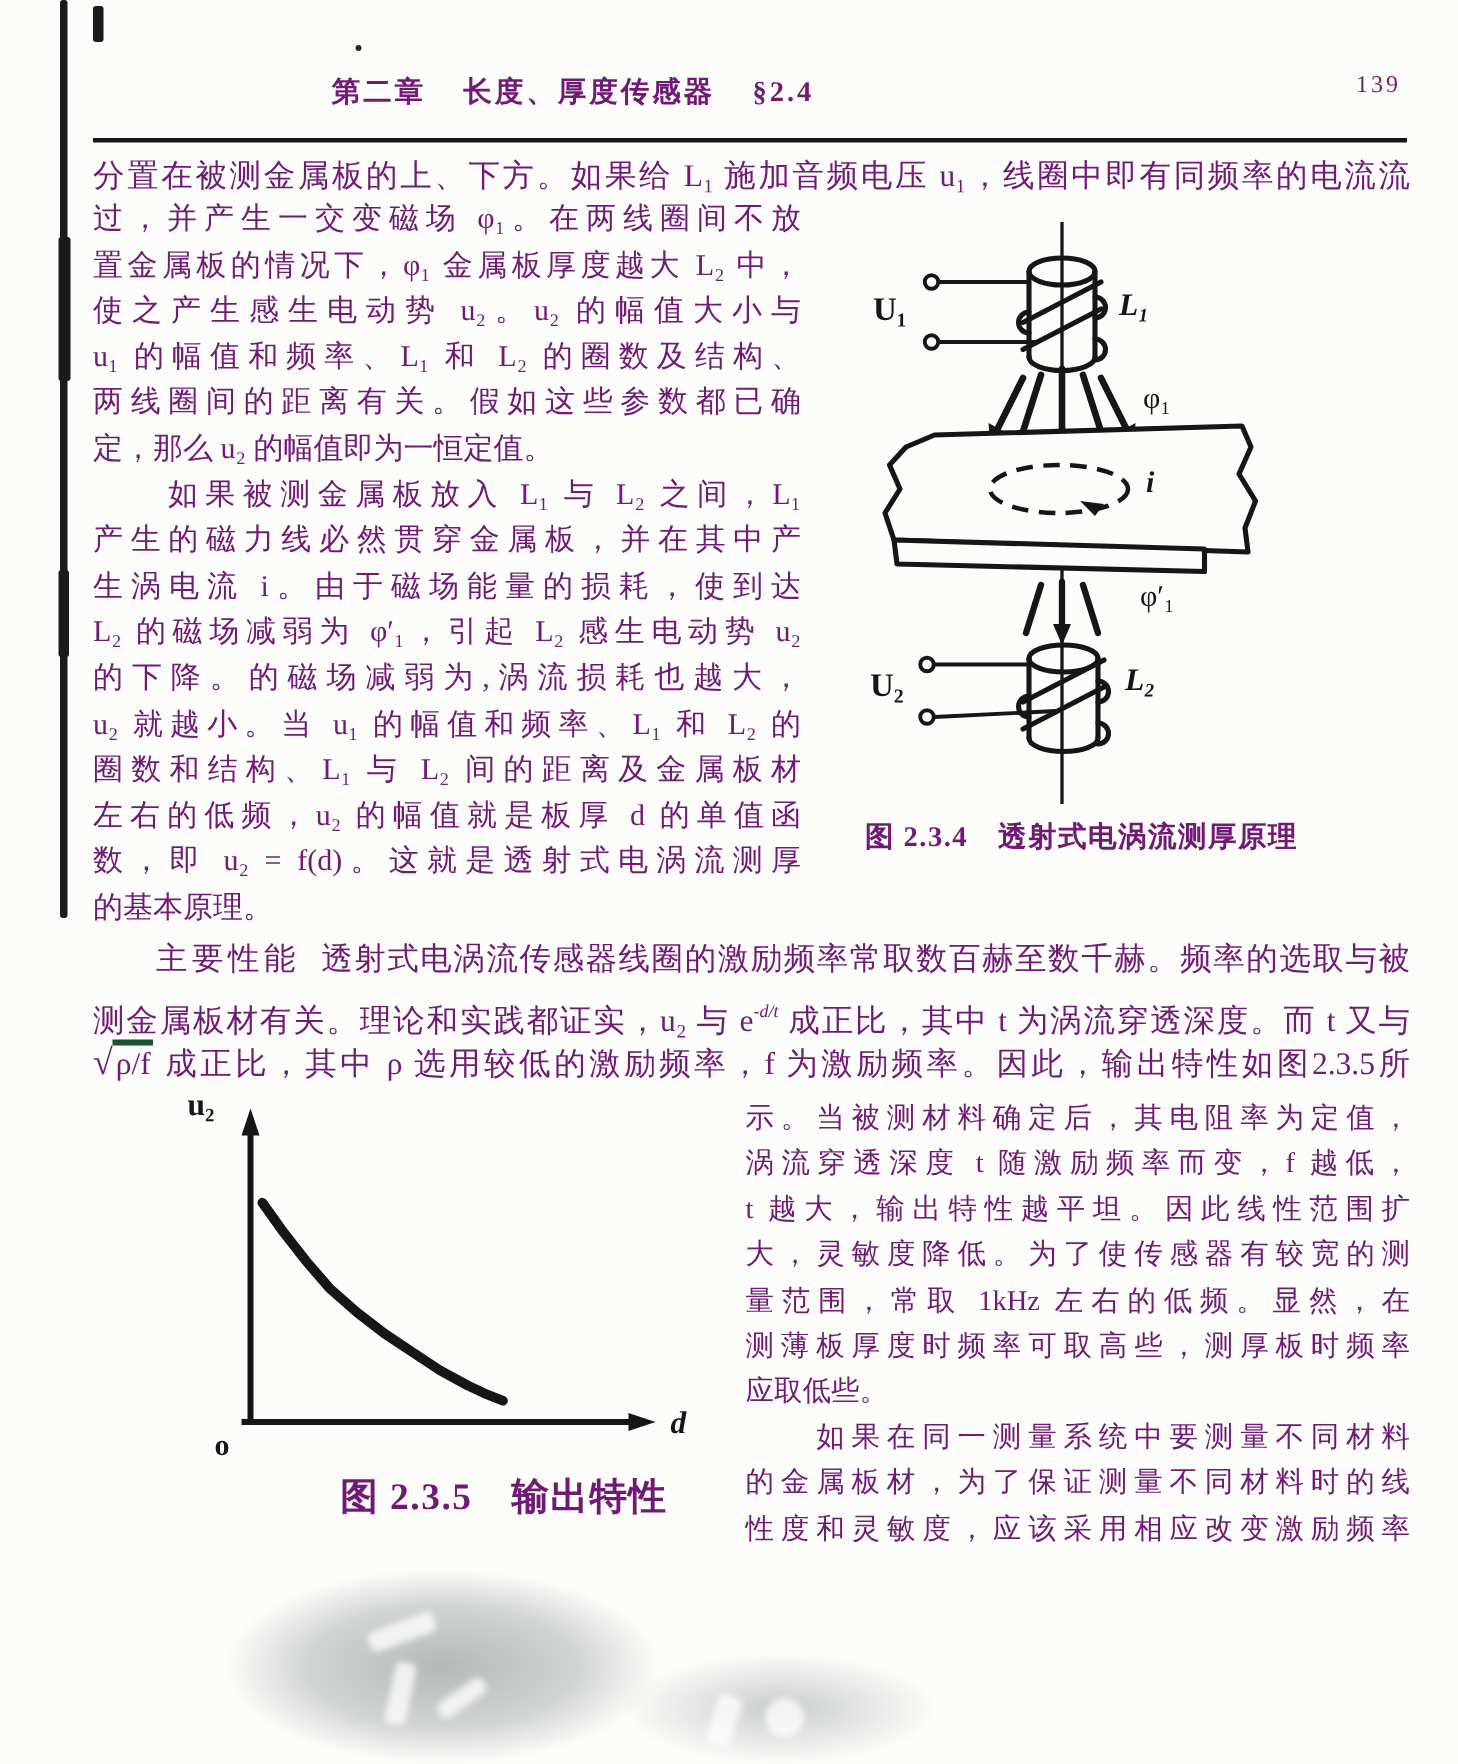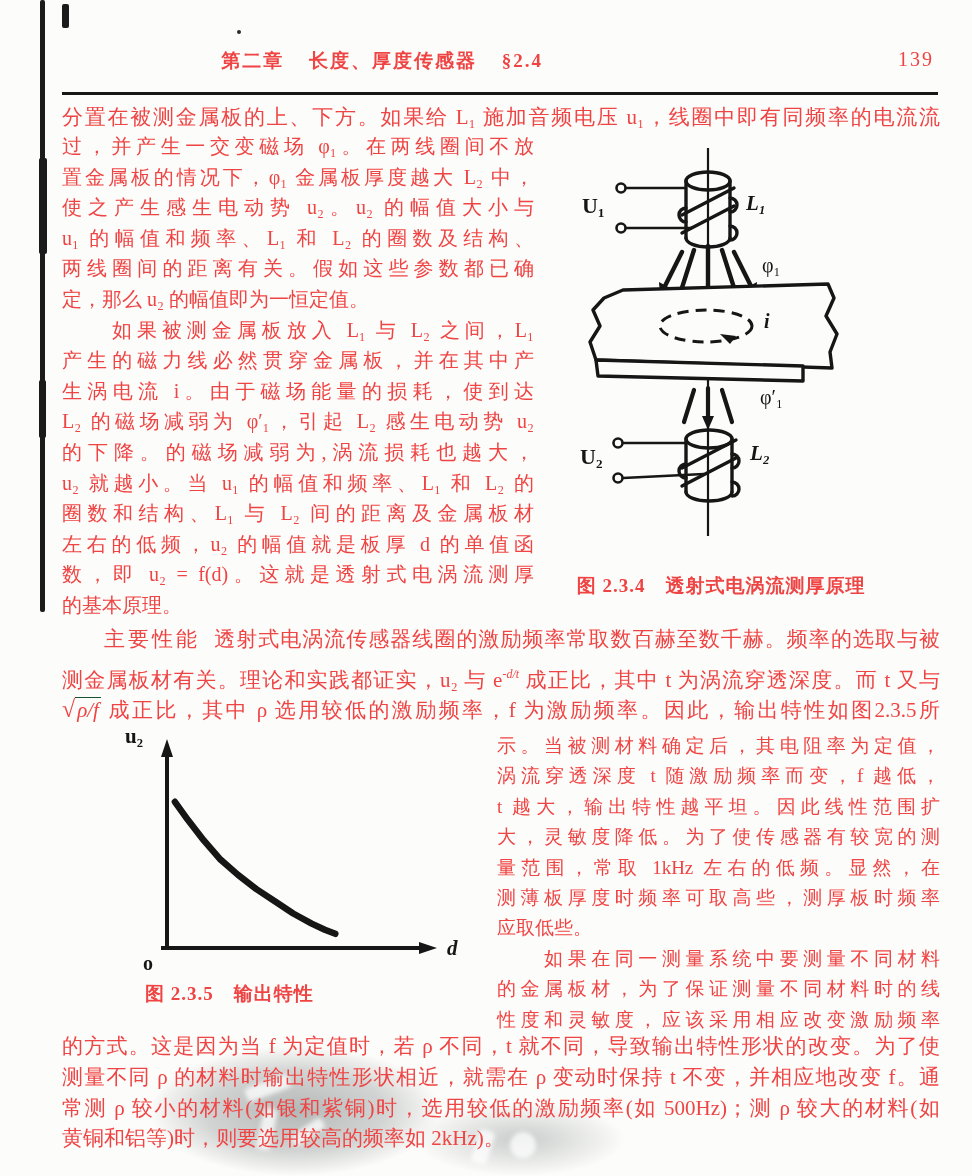--- a/index.html
+++ b/index.html
@@ -1,48 +1,48 @@
 <!DOCTYPE html>
 <html><head>
 <meta charset="utf-8">
 <style>
   html,body{margin:0;padding:0;background:#888;}
   .page{position:relative;width:972px;height:1176px;background:#fcfcfa;overflow:hidden;
-        font-family:"Liberation Serif","DejaVu Serif",serif;color:#ef4444;}
+        font-family:"Liberation Serif","DejaVu Serif",serif;color:#701a75;}
   
   .hdr-title{position:absolute;top:48px;left:62px;width:640px;text-align:center;
              font-size:19px;font-weight:700;letter-spacing:2px;white-space:nowrap;}
   .hdr-title span{margin:0 9px;}
-  .pagenum{position:absolute;top:48px;right:38px;font-size:20px;letter-spacing:2px;}
+  .pagenum{position:absolute;top:48px;right:38px;font-size:16px;letter-spacing:2px;}
   .rule{position:absolute;top:92px;left:62px;width:876px;height:3px;background:#171717;}
   
   .line{height:30.6px;line-height:30.6px;}
   .jline{text-align:justify;text-align-last:justify;}
   .no-j{text-align-last:left;}
   .intro{position:absolute;top:100px;left:62px;width:878px;font-size:21px;height:34px;line-height:34px;}
   .lcol{position:absolute;top:131px;left:62px;width:472px;font-size:20px;z-index:2;}
   .perf{position:absolute;top:622px;left:62px;width:878px;font-size:21px;z-index:2;}
   .perf .line{height:35px;line-height:35px;}
   .perf b{font-weight:400;margin-right:14px;letter-spacing:2px;}
   .perf .line{text-indent:0;}
   .perf .p1{text-indent:42px;}
   sup.e-exp{font-size:12px;vertical-align:9px;font-style:italic;letter-spacing:0;}
   .rad{font-size:24px;}
-  .radicand{border-top:1px solid #14532d;font-style:italic;padding:0 2px;}
+  .radicand{border-top:4px solid #14532d;padding:0 2px;}
   .rcol{position:absolute;top:731px;left:497px;width:443px;font-size:19px;z-index:2;}
   .rcol .line{height:30.4px;line-height:30.4px;}
   .bot{position:absolute;top:1031px;left:62px;width:878px;font-size:21px;z-index:2;}
   .bot .line{height:30.8px;line-height:30.8px;}
   
   .fig-svg{position:absolute;left:560px;top:138px;z-index:2;}
-  .fig-cap{position:absolute;top:573px;left:566px;width:310px;text-align:center;
+  .fig-cap{position:absolute;top:545px;left:566px;width:310px;text-align:center;
            font-size:19px;font-weight:700;letter-spacing:1px;z-index:2;white-space:nowrap;}
   .chart-svg{position:absolute;left:95px;top:725px;z-index:2;}
-  .chart-cap{position:absolute;top:981px;left:145px;width:300px;text-align:left;
-             font-size:19px;font-weight:700;letter-spacing:1px;z-index:2;white-space:nowrap;}
+  .chart-cap{position:absolute;top:981px;left:145px;width:300px;text-align:right;
+             font-size:25px;font-weight:700;letter-spacing:1px;z-index:2;white-space:nowrap;}
   svg text{font-family:"Liberation Serif","DejaVu Serif",serif;fill:#161616;}
   
   .edge{position:absolute;background:#1b1b1b;z-index:4;border-radius:2px;}
   .speck{position:absolute;background:#2a2a2a;border-radius:50%;z-index:4;}
   .wm{position:absolute;z-index:1;}
   .wm1{left:150px;top:1046px;width:290px;height:130px;border-radius:50% 50% 0 0;
        background:radial-gradient(closest-side,rgba(120,128,128,.55),rgba(120,128,128,.32) 62%,rgba(120,128,128,0) 100%);}
   .wm2{left:415px;top:1102px;width:210px;height:74px;border-radius:50% 50% 0 0;
        background:radial-gradient(closest-side,rgba(130,138,138,.42),rgba(130,138,138,0) 100%);}
   .wm-glyph{position:absolute;background:rgba(255,255,255,.75);filter:blur(2px);border-radius:4px;}
@@ -117,27 +117,20 @@
       <div class="line jline">t 越大，输出特性越平坦。因此线性范围扩</div>
       <div class="line jline">大，灵敏度降低。为了使传感器有较宽的测</div>
       <div class="line jline">量范围，常取 1kHz 左右的低频。显然，在</div>
       <div class="line jline">测薄板厚度时频率可取高些，测厚板时频率</div>
       <div class="line jline no-j">应取低些。</div>
       <div class="line jline">　　如果在同一测量系统中要测量不同材料</div>
       <div class="line jline">的金属板材，为了保证测量不同材料时的线</div>
       <div class="line jline">性度和灵敏度，应该采用相应改变激励频率</div>
     </div>
 
-  <div class="bot">
-
-  <div class="line jline">的方式。这是因为当 f 为定值时，若 ρ 不同，t 就不同，导致输出特性形状的改变。为了使</div>
-      <div class="line jline">测量不同 ρ 的材料时输出特性形状相近，就需在 ρ 变动时保持 t 不变，并相应地改变 f。通</div>
-      <div class="line jline">常测 ρ 较小的材料(如银和紫铜)时，选用较低的激励频率(如 500Hz)；测 ρ 较大的材料(如</div>
-      <div class="line jline no-j">黄铜和铝等)时，则要选用较高的频率如 2kHz)。</div>
-    </div>
 
   <svg class="fig-svg" width="405" height="405" viewBox="0 0 405 405">
     <g stroke="#161616" fill="none" stroke-width="2.2">
       <line x1="148" y1="10" x2="148" y2="398"></line>
     </g>
 
     <g stroke="#161616" fill="none" stroke-width="3.4" stroke-linecap="round">
       <ellipse cx="148" cy="43" rx="22" ry="9"></ellipse>
       <line x1="126" y1="43" x2="126" y2="100"></line>
       <line x1="170" y1="43" x2="170" y2="100"></line>

